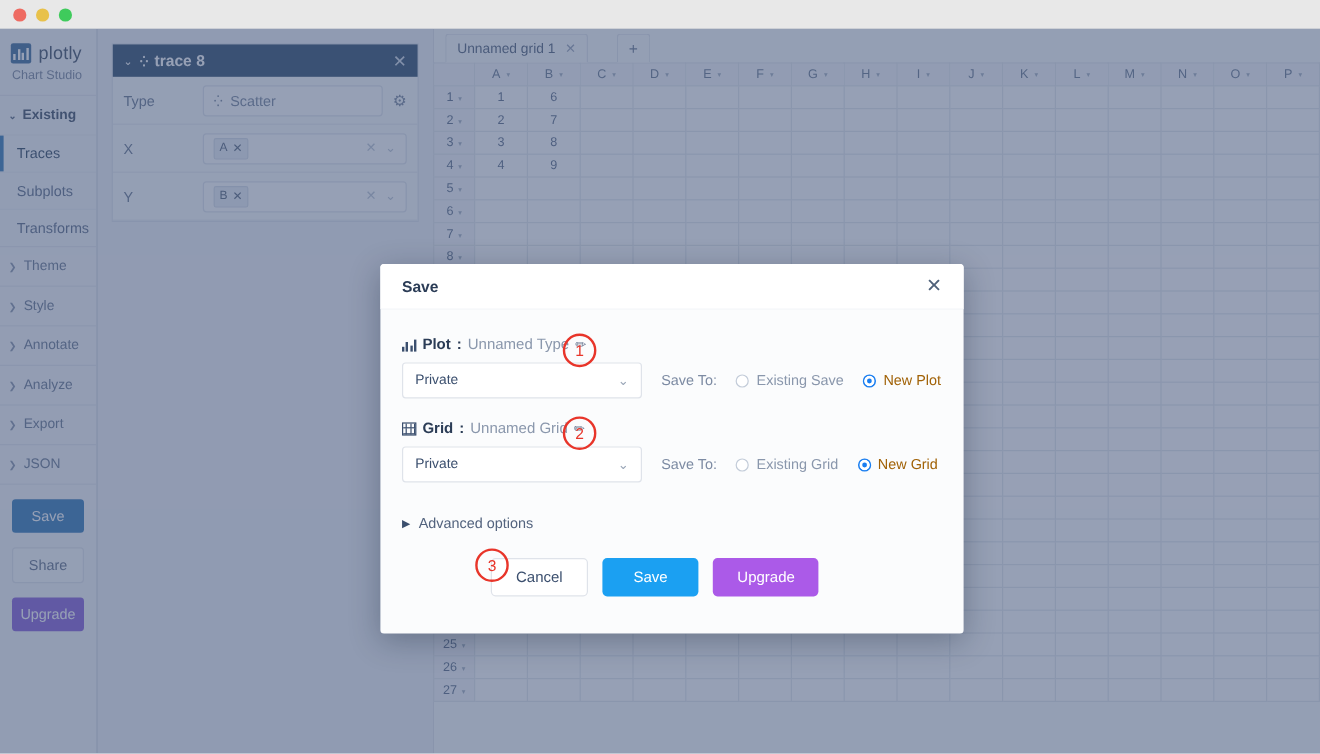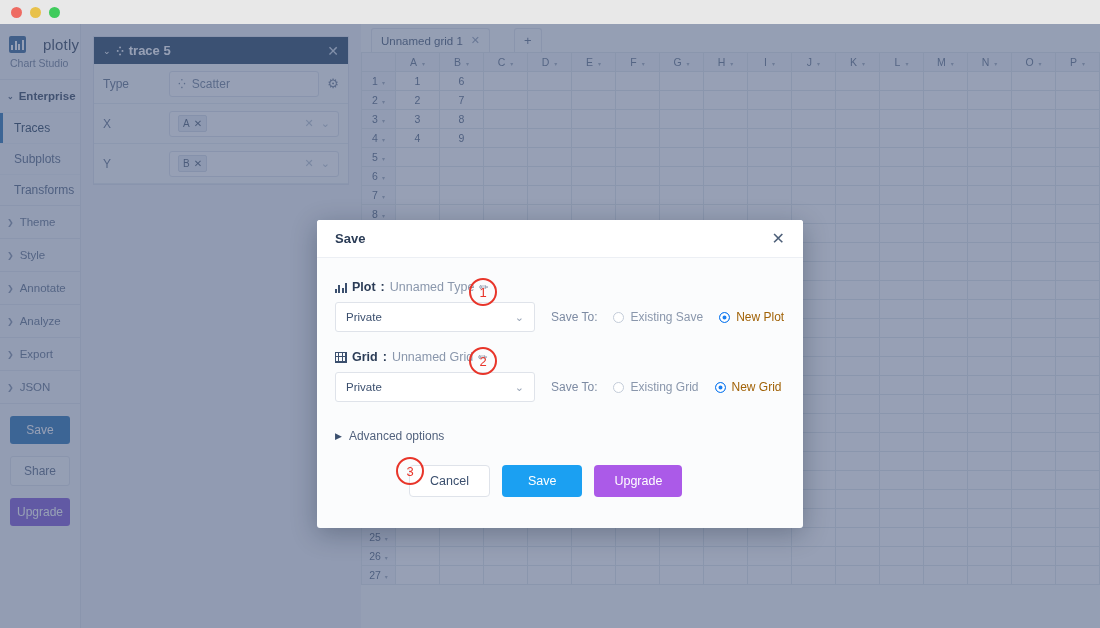--- a/index.html
+++ b/index.html
@@ -31,21 +31,21 @@
   
   .dim { opacity: .40; }
 
   
   .sidebar {
     position: absolute; left: 0; top: 0; width: 81px; height: 604px;
     background: #f6f7fa;
     border-right: 1px solid #dfe3ea;
   }
   .brand { padding: 12px 0 10px 9px; }
-  .brand-row { display: flex; align-items: center; gap: 17px; }
+  .brand-row { display: flex; align-items: center; gap: 6px; }
   .plotly-mark {
     width: 17px; height: 17px; background: #2a5d91; border-radius: 2px;
     display: flex; align-items: flex-end; justify-content: center; gap: 1.5px;
     padding-bottom: 3px;
   }
   .plotly-mark i { display: block; width: 2px; background: #fff; }
   .plotly-mark i:nth-child(1) { height: 5px; }
   .plotly-mark i:nth-child(2) { height: 9px; }
   .plotly-mark i:nth-child(3) { height: 6px; }
   .plotly-mark i:nth-child(4) { height: 10px; }
@@ -247,21 +247,21 @@
                 <i></i>
             </span>
             <span class="brand-name">plotly</span>
           </div>
           <div class="brand-sub">Chart Studio</div>
         </div>
 
         <div class="side-group">
           <div class="side-head">
             <span class="chev">⌄</span>
-            <span>Enterprise</span>
+            <span>Existing</span>
           </div>
           <div class="side-item active">
             <span>Traces</span>
           </div>
           <div class="side-item">
             <span>Subplots</span>
           </div>
           <div class="side-item">
             <span>Transforms</span>
           </div>
@@ -297,21 +297,21 @@
           <div class="sbtn share">Share</div>
           <div class="sbtn upgrade">Upgrade</div>
         </div>
       </div>
 
       <div class="tracepanel">
         <div class="trace-card">
           <div class="trace-head">
             <span class="chev">⌄</span>
             <span class="dots">⁛</span>
-            <span>trace 5</span>
+            <span>trace 8</span>
             <span class="x">✕</span>
           </div>
 
           <div class="trace-row">
             <span class="trace-label">Type</span>
             <div class="field">
               <span>⁛</span>
               <span>Scatter</span>
             </div>
             <span class="gear">⚙</span>

